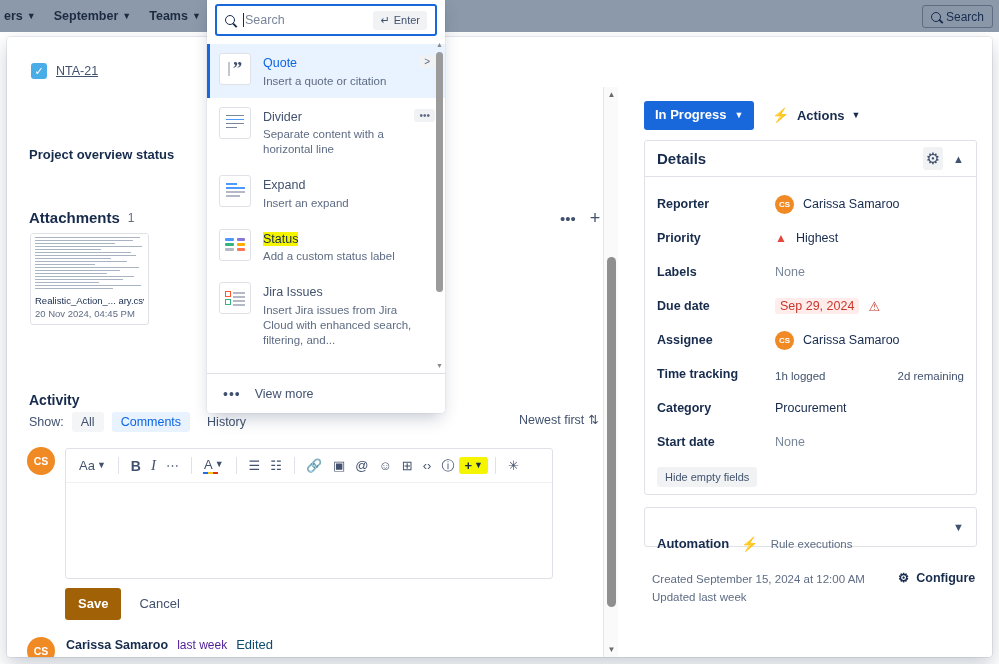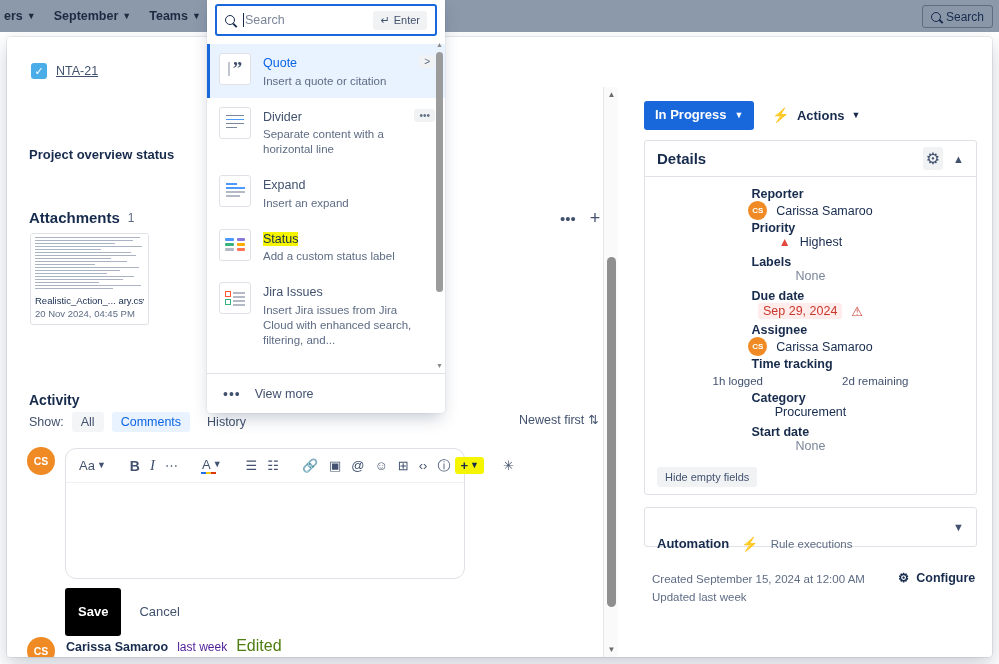--- a/index.html
+++ b/index.html
@@ -86,22 +86,22 @@
   .sort-row { position: absolute; left: 512px; top: 375px; font-size: 12.5px; color: #42526e; display: flex; align-items: center; gap: 4px; }
 
   .avatar {
     width: 28px; height: 28px; border-radius: 50%; background: #f08a24;
     color: #fff; font-size: 10.5px; font-weight: bold;
     display: flex; align-items: center; justify-content: center; flex: none;
   }
   .avatar-editor { position: absolute; left: 20px; top: 410px; }
 
   .editor {
-    position: absolute; left: 58px; top: 411px; width: 400px; height: 131px;
-    border: 1px solid #dfe1e6; border-radius: 11px; background: #fff;
+    position: absolute; left: 58px; top: 411px; width: 488px; height: 131px;
+    border: 1px solid #dfe1e6; border-radius: 3px; background: #fff;
   }
   .editor-toolbar {
     height: 34px; border-bottom: 1px solid #f0f1f4; display: flex; align-items: center;
     padding: 0 8px; gap: 0px;
   }
   .tb-item {
     font-size: 13px; color: #42526e; padding: 2px 5px; display: flex;
     align-items: center; gap: 2px; border-radius: 3px; line-height: 1;
   }
   .tb-item.bold { font-weight: bold; font-size: 14px; }
@@ -110,30 +110,30 @@
   .tb-sep { width: 1px; height: 17px; background: #dfe1e6; margin: 0 7px; }
   .tb-colorA { position: relative; padding-bottom: 4px; }
   .tb-colorA::after {
     content: ''; position: absolute; left: 4px; right: 11px; bottom: 1px; height: 2.5px;
     background: linear-gradient(to right,#1f6feb 0 34%, #f5c518 34% 67%, #de350b 67% 100%);
   }
   .editor-body { height: 95px; }
 
   .btn-row { position: absolute; left: 58px; top: 551px; display: flex; align-items: center; gap: 14px; }
   .btn-primary {
-    background: #000000; color: #fff; font-size: 13px; font-weight: bold;
-    padding: 16px 13px; border-radius: 3px; border: none; line-height: 1.2;
+    background: #a16207; color: #fff; font-size: 13px; font-weight: bold;
+    padding: 8px 13px; border-radius: 3px; border: none; line-height: 1.2;
   }
   .btn-subtle { background: none; border: none; font-size: 13px; color: #42526e; padding: 6px 4px; }
 
   .comment { position: absolute; left: 20px; top: 600px; width: 570px; display: flex; gap: 11px; }
   .c-head { display: flex; align-items: baseline; gap: 9px; }
   .c-author { font-size: 12.5px; font-weight: bold; color: #172b4d; }
   .c-time { font-size: 12px; color: #4c1d95; }
-  .c-edited { font-size: 16px; color: #4d7c0f; }
+  .c-edited { font-size: 13px; color: #0c4a6e; }
   .c-body { font-size: 12.5px; color: #172b4d; line-height: 1.45; margin-top: 5px; width: 540px; }
 
   
   .status-row { position: absolute; left: 17px; top: 64px; display: flex; align-items: center; gap: 18px; }
   .status-btn {
     background: #1868db; color: #fff; font-size: 13px; font-weight: bold;
     padding: 7px 11px; border-radius: 3px; display: flex; align-items: center; gap: 8px;
     border: none; line-height: 1.15;
   }
   .actions-btn { display: flex; align-items: center; gap: 7px; font-size: 13px; font-weight: bold; color: #172b4d; }
@@ -145,21 +145,21 @@
   }
   #details-card { top: 103px; height: 355px; }
   .card-head {
     height: 36px; border-bottom: 1px solid #dfe1e6; display: flex; align-items: center;
     padding: 0 12px; justify-content: space-between;
   }
   .card-title { font-size: 15px; font-weight: bold; color: #172b4d; }
   .card-head-actions { display: flex; align-items: center; gap: 10px; color: #42526e; }
   .gear-sq { background: #f1f2f4; border-radius: 3px; padding: 2px 3px; display: flex; }
   .fields { padding: 10px 12px 0 12px; }
-  .field { display: flex; align-items: center; min-height: 34px; flex-direction: column; }
+  .field { display: flex; align-items: center; min-height: 34px; }
   .f-label { width: 118px; font-size: 12.5px; font-weight: bold; color: #172b4d; flex: none; }
   .f-value { font-size: 12.5px; color: #172b4d; display: flex; align-items: center; gap: 9px; }
   .f-value.muted { color: #7a8699; }
   .av-sm { width: 19px; height: 19px; border-radius: 50%; background: #f08a24; color: #fff;
            font-size: 8px; font-weight: bold; display: flex; align-items: center; justify-content: center; }
   .due-chip { background: #ffeceb; color: #c9372c; padding: 1px 5px; border-radius: 3px; font-size: 12.5px; }
   .warn-tri { color: #c9372c; font-size: 13px; }
   .tt-wrap { width: 196px; }
   .tt-bar { height: 3px; background: #d64600; border-radius: 2px; }
   .tt-row { display: flex; justify-content: space-between; font-size: 11.5px; color: #42526e; margin-top: 4px; }

